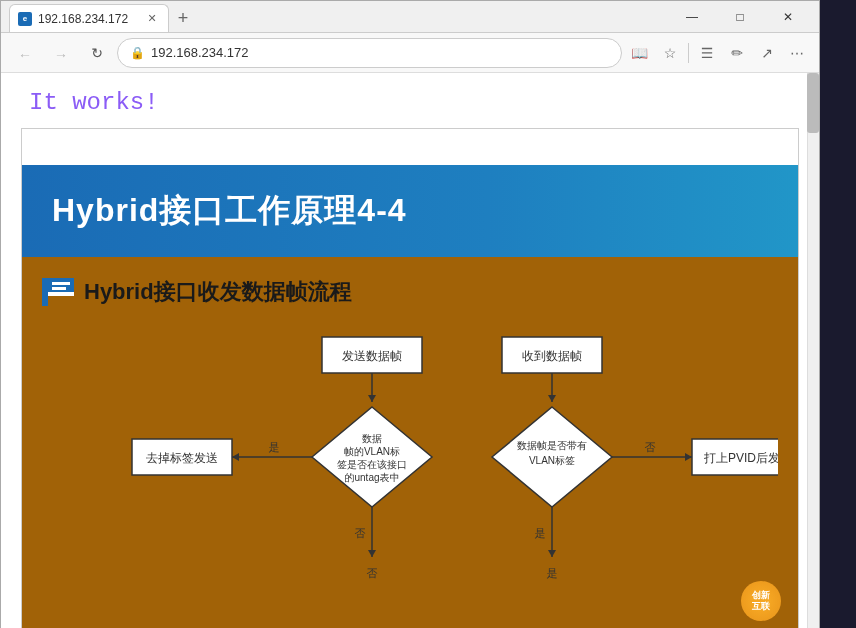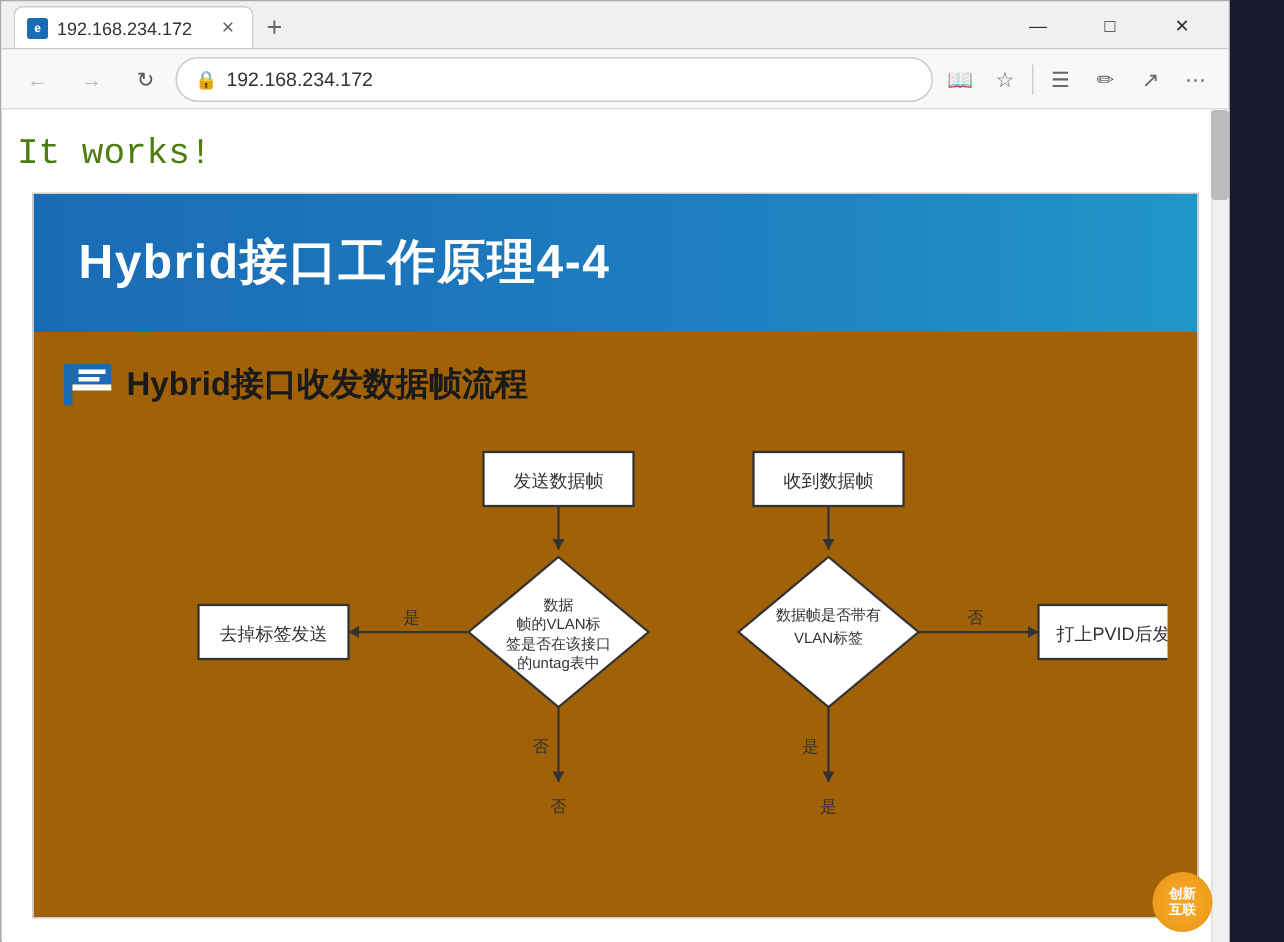--- a/index.html
+++ b/index.html
@@ -180,36 +180,37 @@
     .page-content {
       height: calc(628px - 72px);
       overflow-y: auto;
       background: #fff;
       position: relative;
     }
 
     .it-works {
       font-family: 'Courier New', Courier, monospace;
       font-size: 24px;
-      padding: 16px 20px 12px 10px;
-      color: #4d7c0f;
+      padding: 16px 20px 12px 28px;
+      color: #8b5cf6;
     }
 
     
     .slide-container {
       margin: 0 20px 20px 20px;
       background: #fff;
       border: 1px solid #ccc;
       overflow: hidden;
     }
 
     
     .slide-header {
       background: linear-gradient(90deg, #1a6bb5 0%, #1e7fc0 60%, #2196c8 100%);
       padding: 24px 30px;
+      margin-top: 36px;
     }
     .slide-title {
       color: #fff;
       font-size: 32px;
       font-weight: 900;
       font-family: 'Microsoft YaHei', 'SimHei', sans-serif;
       letter-spacing: 1px;
     }
 
     
@@ -262,21 +263,21 @@
       width: 12px;
       height: 60px;
       background: #bbb;
       border-radius: 3px;
     }
 
     
     .watermark {
       position: absolute;
       bottom: 8px;
-      right: 5px;
+      right: 32px;
       display: flex;
       align-items: center;
       gap: 6px;
     }
     .watermark-circle {
       width: 40px;
       height: 40px;
       background: radial-gradient(circle, #f5a623 30%, #e8941a 100%);
       border-radius: 50%;
       display: flex;

